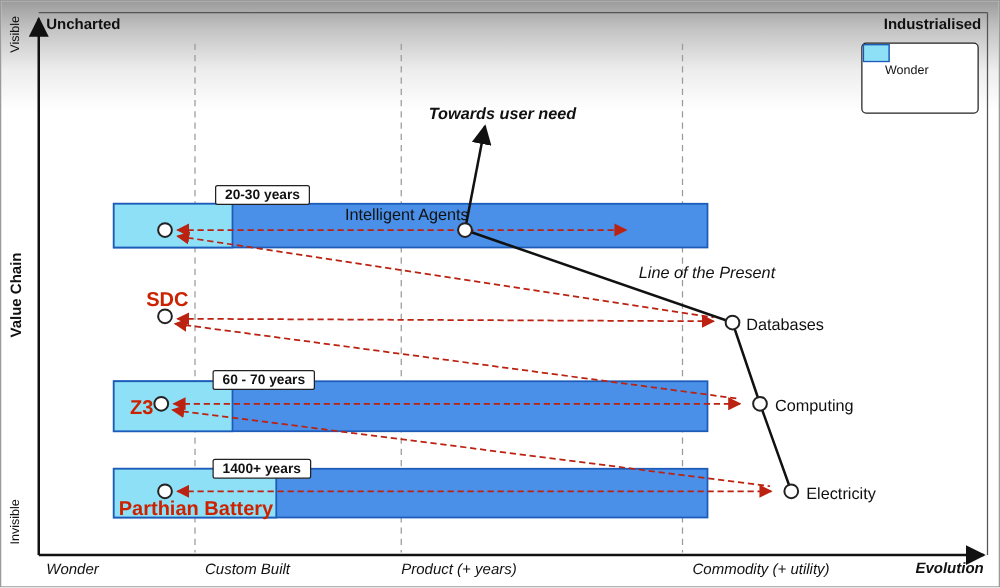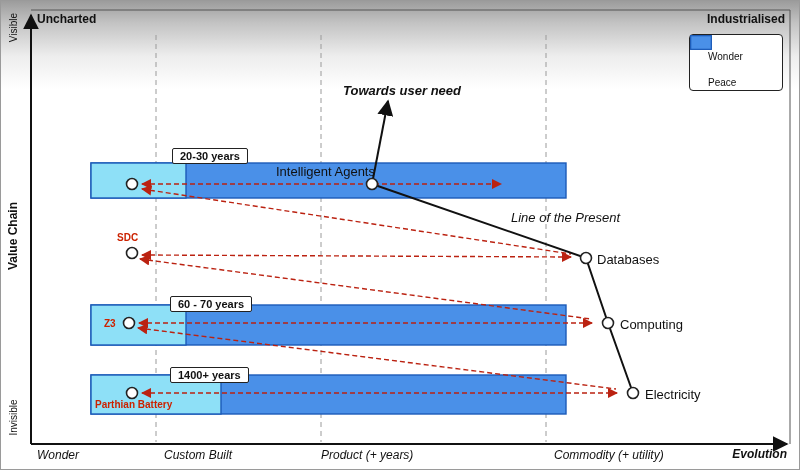--- a/index.html
+++ b/index.html
@@ -8,21 +8,21 @@
     font-family:"Liberation Sans",sans-serif;color:#111;
     background:linear-gradient(to bottom,#9c9c9c 0px,#c3c3c3 22px,#ededed 55px,#ffffff 88px);
     border:1px solid #9a9a9a;box-sizing:border-box;
   }
   svg{position:absolute;left:0;top:0;}
   .lbl{position:absolute;white-space:nowrap;font-size:13px;color:#111;}
   .corner{font-weight:bold;font-size:12px;}
   .stage{font-style:italic;font-size:12px;}
   .vtext{position:absolute;white-space:nowrap;text-align:center;transform:rotate(-90deg);font-size:10px;}
   .vaxis{font-weight:bold;font-size:12px;}
-  .redlbl{color:#cc2200;font-weight:bold;font-size:10px;}
+  .redlbl{color:#cc2200;font-weight:bold;font-size:16px;}
   .periodbox{
     position:absolute;background:#fff;border:1px solid #222;border-radius:2px;
     padding:1px 7px;font-size:11px;font-weight:bold;white-space:nowrap;
   }
   .ann-italic{font-style:italic;}
   .ann-bold-italic{font-style:italic;font-weight:bold;}
   #legend{
     position:absolute;left:688px;top:33px;width:94px;height:57px;
     background:#fff;border:1.2px solid #222;border-radius:4px;box-sizing:border-box;
     padding:8px 0 0 10px;
@@ -107,26 +107,20 @@
   <div class="lbl stage" style="left:553px;top:447px;">Commodity (+ utility)</div>
   <div class="lbl stage right-align" style="left:714px;top:446px;width:72px;font-weight:bold;">Evolution</div>
 
   <div id="legend">
     <div class="legend-row">
       <svg width="22" height="15">
         <rect x="0.7" y="0.7" width="20.6" height="13.6" stroke="#1c5bb8" stroke-width="1.2" fill="#8ee0f7"></rect>
       </svg>
       <span>Wonder</span>
     </div>
-    <div class="legend-row">
-      <svg width="22" height="15">
-        <rect x="0.7" y="0.7" width="20.6" height="13.6" stroke="#1c5bb8" stroke-width="1.2" fill="#4a90e8"></rect>
-      </svg>
-      <span>Peace</span>
-    </div>
   </div>
 
   <div class="periodbox" style="left:171px;top:147px;">20-30 years</div>
   <div class="periodbox" style="left:169px;top:295px;">60 - 70 years</div>
   <div class="periodbox" style="left:169px;top:366px;">1400+ years</div>
 
   <div class="lbl right-align" style="left:272px;top:163px;width:102px;">Intelligent Agents</div>
   <div class="lbl" style="left:596px;top:251px;">Databases</div>
   <div class="lbl" style="left:619px;top:316px;">Computing</div>
   <div class="lbl" style="left:644px;top:386px;">Electricity</div>

